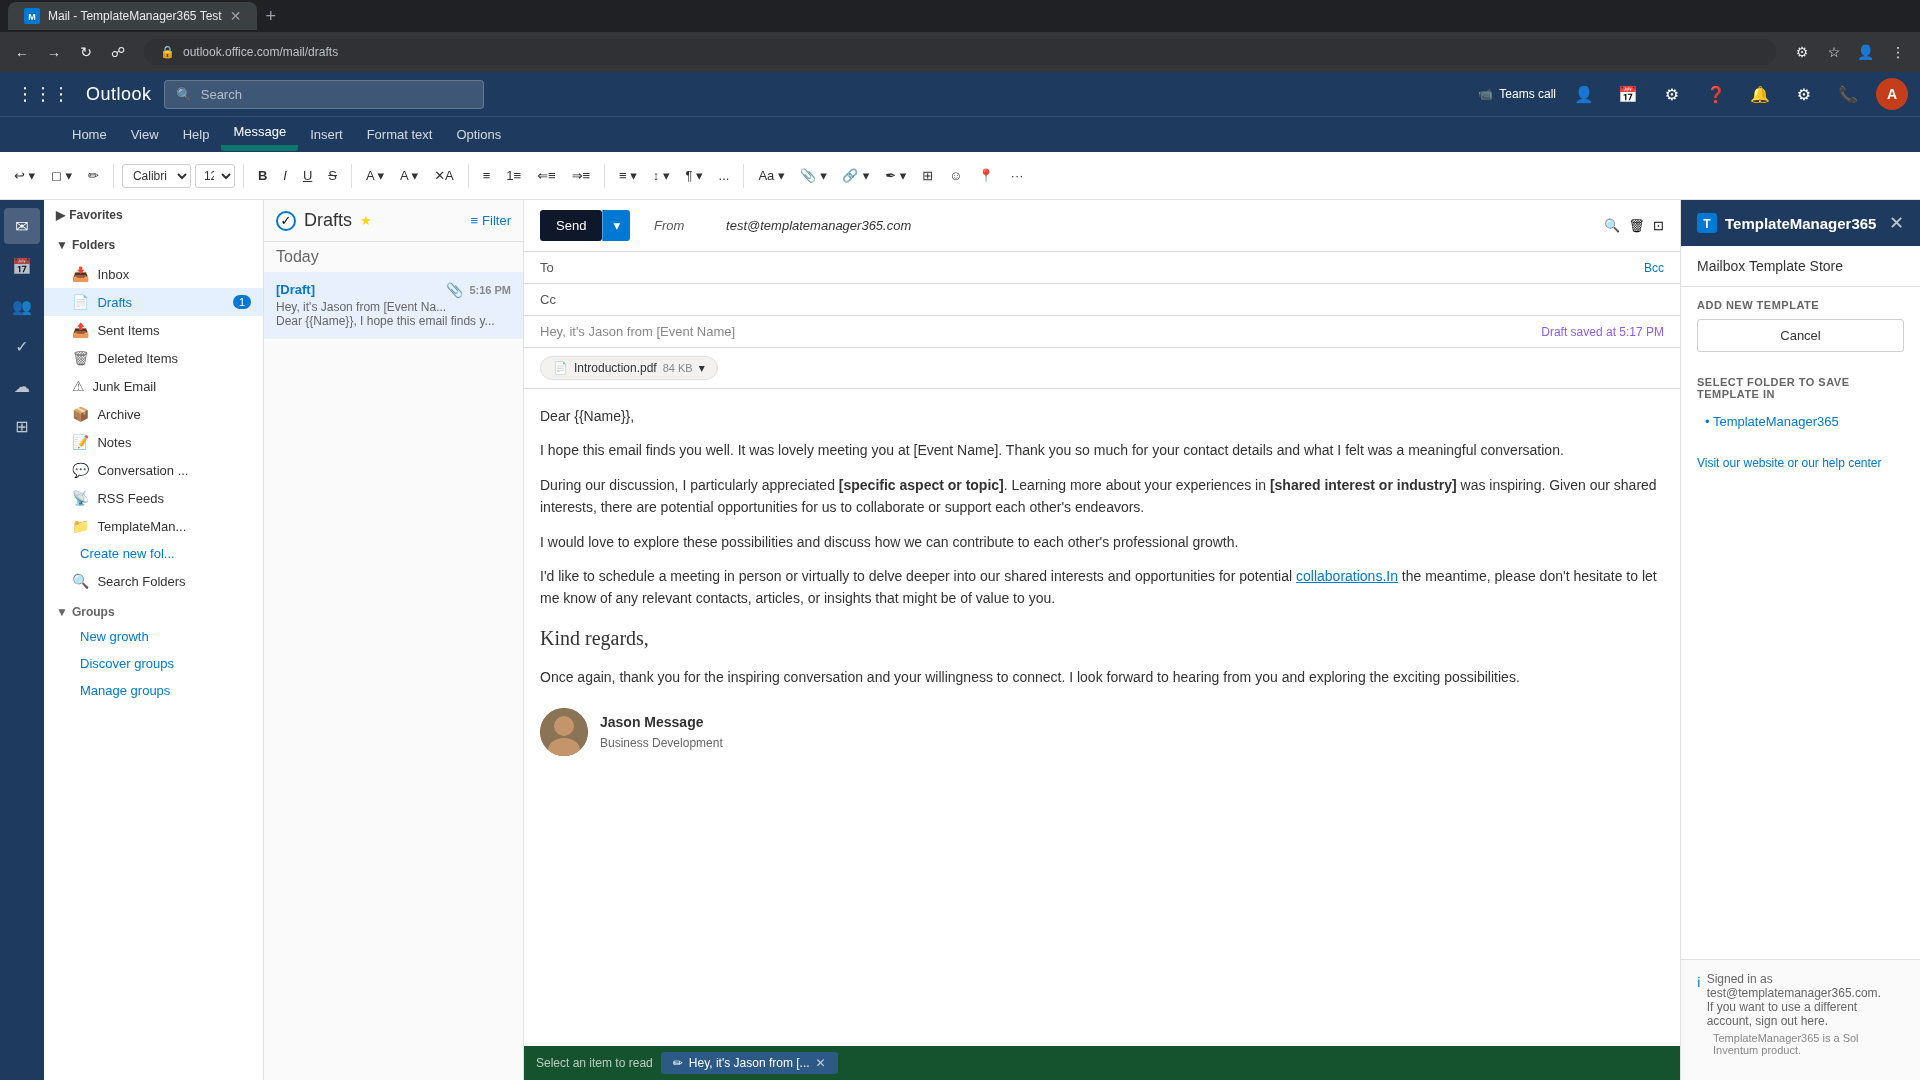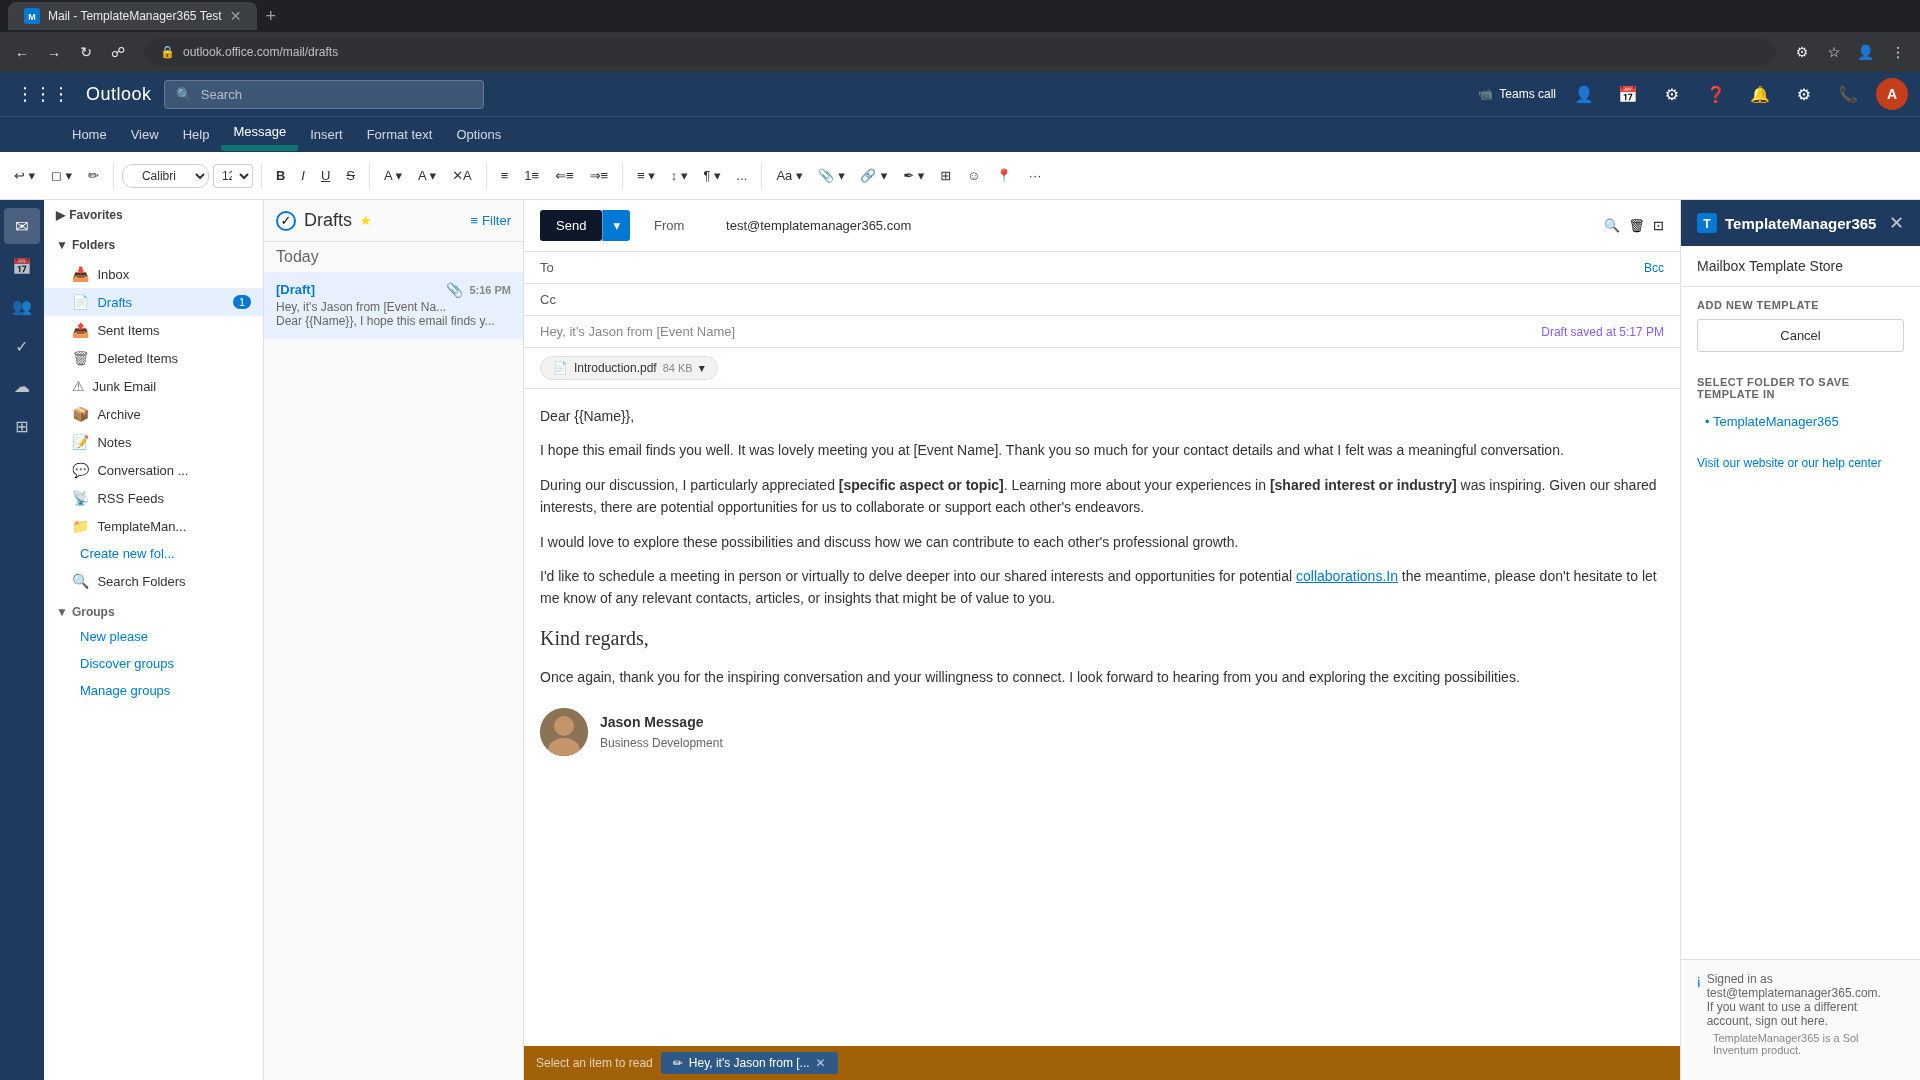--- a/index.html
+++ b/index.html
@@ -32,21 +32,21 @@
 
     
     .menu-ribbon { display: flex; align-items: center; background: #1e3a5f; border-top: 1px solid rgba(255,255,255,0.1); padding: 0 60px; height: 36px; }
     .menu-item { padding: 6px 12px; color: rgba(255,255,255,0.8); font-size: 13px; cursor: pointer; border-radius: 3px; }
     .menu-item.active { color: white; border-bottom: 6px solid #0f766e; }
 
     
     .toolbar-ribbon { display: flex; align-items: center; padding: 4px 8px; background: white; border-bottom: 1px solid #e0e0e0; height: 48px; gap: 4px; overflow: hidden; }
     .tool-btn { padding: 4px 6px; border: none; background: transparent; cursor: pointer; border-radius: 3px; font-size: 13px; color: #333; display: flex; align-items: center; gap: 2px; }
     .tool-sep { width: 1px; height: 24px; background: #e0e0e0; margin: 0 4px; }
-    .font-select { border: 1px solid #d0d0d0; border-radius: 10px; padding: 3px 15px; font-size: 12px; color: #333; background: white; cursor: pointer; }
+    .font-select { border: 1px solid #d0d0d0; border-radius: 3px; padding: 3px 6px; font-size: 12px; color: #333; background: white; cursor: pointer; }
     .font-size { width: 40px; border: 1px solid #d0d0d0; border-radius: 3px; padding: 3px 4px; font-size: 12px; text-align: center; }
     .bold { font-weight: bold; }
     .italic { font-style: italic; }
     .underline { text-decoration: underline; }
 
     
     .main-layout { display: flex; flex: 1; overflow: hidden; }
 
     
     .side-nav { width: 44px; background: #1e3a5f; display: flex; flex-direction: column; align-items: center; padding: 8px 0; gap: 4px; }
@@ -89,21 +89,21 @@
     .attachment-chip { background: #f3f2f1; border: 1px solid #e0e0e0; border-radius: 16px; padding: 4px 12px; font-size: 12px; color: #333; display: flex; align-items: center; gap: 6px; cursor: pointer; }
     .compose-body { flex: 1; padding: 16px; overflow-y: auto; font-size: 14px; color: #333; line-height: 1.6; }
     .compose-body p { margin-bottom: 12px; }
     .compose-body a { color: #0078d4; }
     .signature-img { display: flex; align-items: center; gap: 12px; padding-top: 8px; }
     .avatar-circle { width: 48px; height: 48px; border-radius: 50%; background: #8b7355; overflow: hidden; display: flex; align-items: center; justify-content: center; }
     .sender-info { font-size: 12px; color: #666; }
     .sender-name { font-size: 14px; font-weight: 600; color: #333; }
 
     
-    .bottom-tab { background: #a16207; padding: 6px 12px; display: flex; align-items: center; gap: 8px; }
+    .bottom-tab { background: #14532d; padding: 6px 12px; display: flex; align-items: center; gap: 8px; }
     .bottom-tab-item { background: #2d5986; color: white; padding: 4px 12px; border-radius: 3px; font-size: 12px; display: flex; align-items: center; gap: 6px; cursor: pointer; }
     .bottom-status { color: rgba(255,255,255,0.7); font-size: 12px; }
     .bottom-close { color: rgba(255,255,255,0.7); cursor: pointer; }
 
     
     .template-panel { width: 240px; background: white; border-left: 1px solid #e0e0e0; display: flex; flex-direction: column; }
     .panel-header { background: #1e3a5f; color: white; padding: 12px 16px; display: flex; align-items: center; justify-content: space-between; }
     .panel-title { font-size: 15px; font-weight: 600; display: flex; align-items: center; gap: 8px; }
     .panel-close { cursor: pointer; font-size: 18px; color: rgba(255,255,255,0.7); }
     .panel-subtitle { font-size: 14px; font-weight: 400; padding: 12px 16px; color: #333; border-bottom: 1px solid #e0e0e0; }
@@ -294,21 +294,21 @@
       </div>
       <div class="folder-link">Create new fol...</div>
       <div class="folder-item">
         <span class="folder-icon">🔍</span>
         <span>Search Folders</span>
       </div>
       <div class="group-header">
         <span>▼</span>
         <span>Groups</span>
       </div>
-      <div class="folder-link">New please</div>
+      <div class="folder-link">New growth</div>
       <div class="folder-link">Discover groups</div>
       <div class="folder-link">Manage groups</div>
     </div>
 
     <div class="email-list">
       <div class="email-list-header">
         <div style="display:flex;align-items:center;gap:8px;">
           <span style="width:20px;height:20px;border-radius:50%;border:2px solid #0078d4;display:flex;align-items:center;justify-content:center;">✓</span>
           <span class="drafts-title">Drafts</span>
           <span class="star-icon">★</span>
@@ -331,21 +331,21 @@
         <div class="email-preview">Dear {{Name}}, I hope this email finds y...</div>
       </div>
     </div>
 
     <div class="email-compose">
       <div class="compose-header">
         <div style="display:flex;align-items:center;">
           <button class="send-btn">Send</button>
           <button class="send-dropdown">▾</button>
         </div>
-        <div class="compose-field" style="flex:1;border:none;padding:0 16px;">
+        <div class="compose-field" style="flex:1;border:none;padding:0 16px;font-style:italic;">
           <span class="field-label">From</span>
           <span class="from-email">test@templatemanager365.com</span>
         </div>
         <div style="display:flex;align-items:center;gap:8px;margin-left:auto;">
           <span>🔍</span>
           <span>🗑</span>
           <span>⊡</span>
         </div>
       </div>
       <div class="compose-field">

